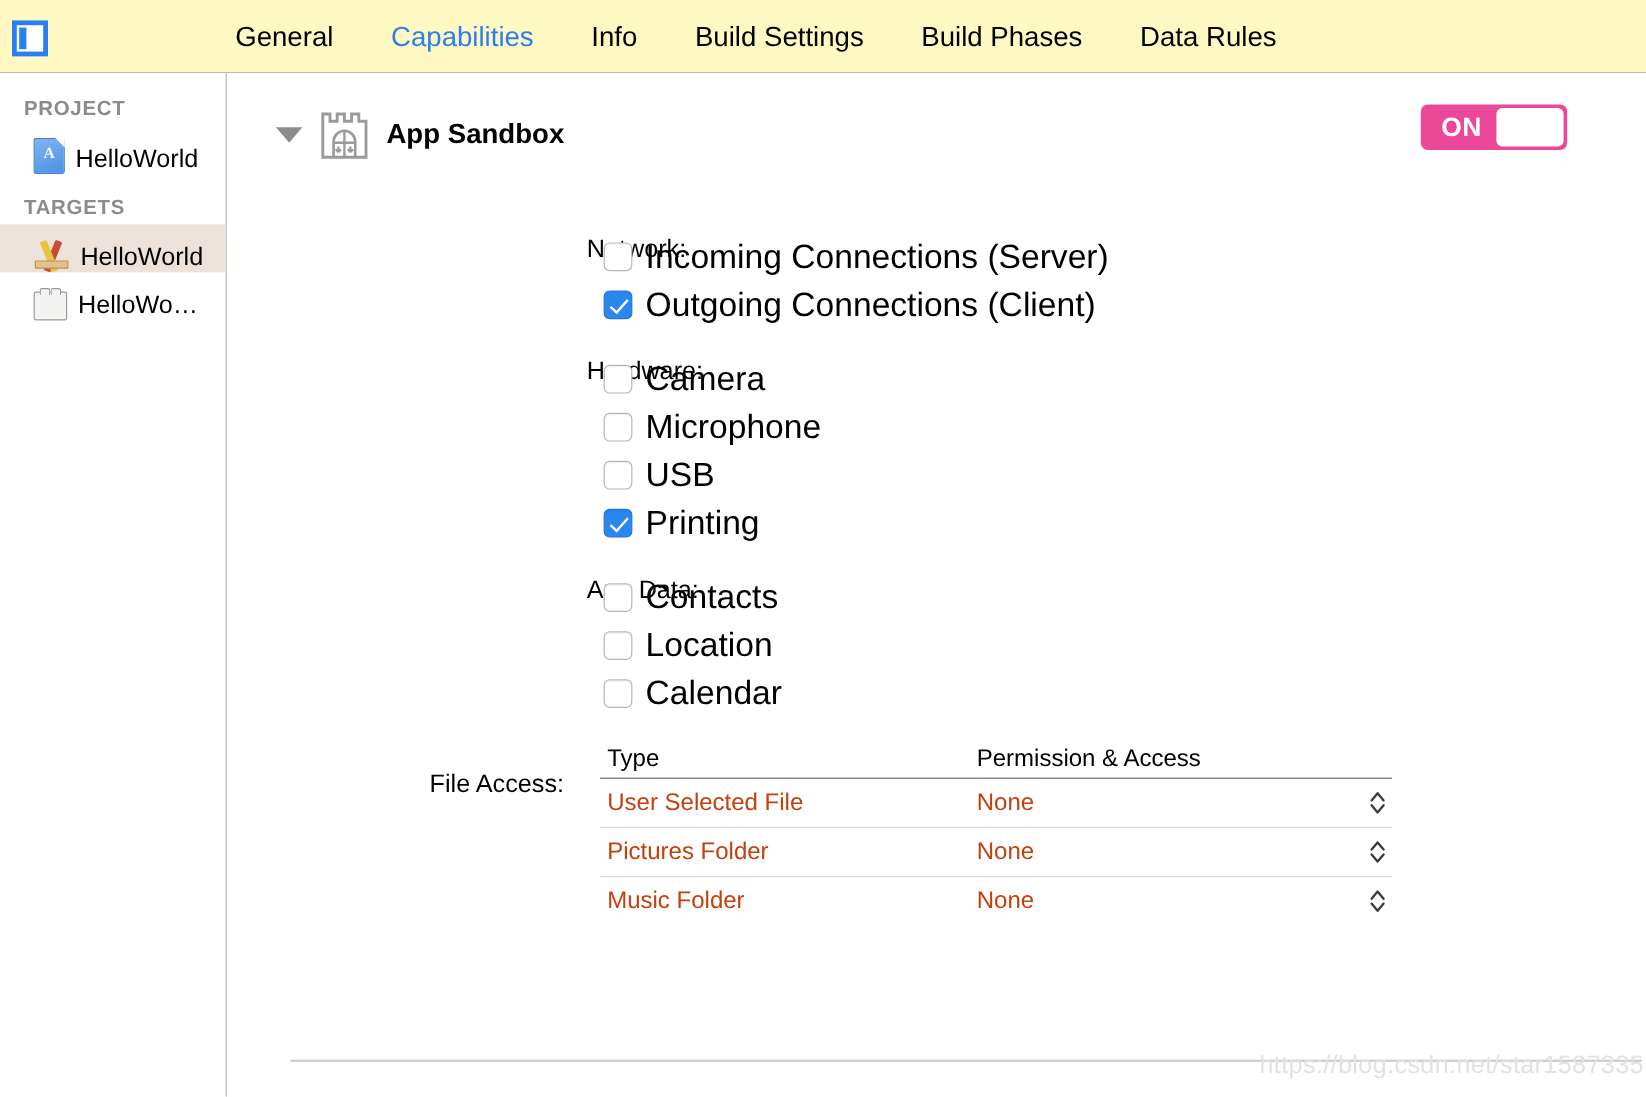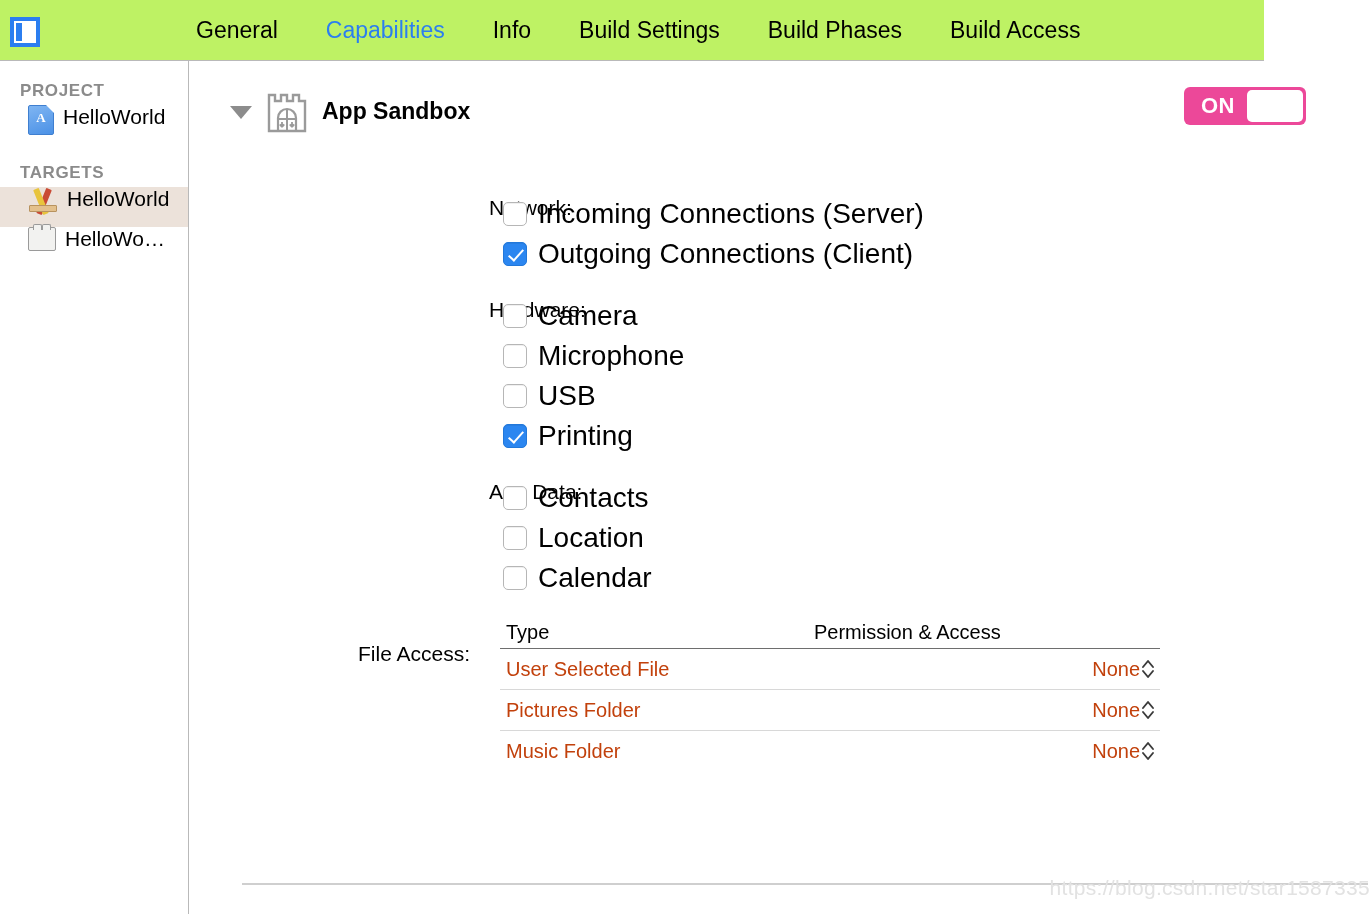--- a/index.html
+++ b/index.html
@@ -6,22 +6,22 @@
   html, body {
     width: 1372px; height: 914px;
     background: #ffffff;
     font-family: "Liberation Sans", sans-serif;
     overflow: hidden;
   }
   #app { position: relative; width: 1372px; height: 914px; background: #fff; }
 
   
   .tabbar {
-    position: absolute; left: 0; top: 0; width: 1264px; height: 61px;
-    background: #bef264;
+    position: absolute; left: 0; top: 0; width: 1372px; height: 61px;
+    background: #fef9c3;
     border-bottom: 1px solid #b9b9b9;
     display: flex; align-items: center;
   }
   .panel-toggle {
     position: absolute; left: 10px; top: 17px;
     width: 30px; height: 30px;
     border: 4px solid #2b7ef0;
     background: #fff;
     display: block;
   }
@@ -41,21 +41,21 @@
     position: absolute; left: 0; top: 61px; width: 189px; height: 853px;
     background: #ffffff;
     border-right: 1px solid #b9b9b9;
     padding-top: 14px;
   }
   .group-header {
     font-size: 17px; font-weight: bold; color: #8b8b8b;
     letter-spacing: 0.6px; padding: 6px 0 4px 20px;
   }
   .side-row {
-    display: flex; align-items: flex-start; height: 40px; padding-left: 28px;
+    display: flex; align-items: flex-end; height: 40px; padding-left: 28px;
   }
   .side-row.selected { background: #ece2da; }
   .side-row .label { font-size: 21px; color: #000; margin-left: 9px; white-space: nowrap; }
 
   
   .ic-project {
     position: relative; width: 26px; height: 30px;
     background: linear-gradient(160deg,#7fb5f2 0%, #4b91e6 100%);
     border: 1px solid #3f7fd0; border-radius: 2px;
   }
@@ -157,21 +157,21 @@
     font-size: 20px; font-weight: normal; color: #000; text-align: left;
     padding: 2px 0 4px 6px; border-bottom: 1.5px solid #6e6e6e;
   }
   .fa-table th.right { padding-left: 0; }
   .fa-table td {
     font-size: 20px; color: #c2410c; padding: 7px 0 7px 6px;
     border-bottom: 1px solid #d8d8d8; height: 38px;
   }
   .fa-table tr:last-child td { border-bottom: none; }
   .perm-cell { position: relative; padding-left: 0 !important; }
-  .perm-wrap { display: flex; align-items: center; justify-content: flex-end; }
+  .perm-wrap { display: flex; align-items: center; justify-content: space-between; }
   .stepper { width: 16px; height: 26px; margin-right: 4px; display: block; }
 
   .bottom-rule {
     position: absolute; left: 52px; top: 822px; width: 1126px; height: 2px;
     background: #cfcfcf;
   }
   .watermark {
     position: absolute; right: 2px; bottom: 14px;
     font-size: 21px; color: #e2e2e2; letter-spacing: 0.3px; white-space: nowrap;
   }
@@ -182,21 +182,21 @@
 <div id="app">
 
   <div class="tabbar">
     <div class="panel-toggle"></div>
     <div class="tabs" id="tab-list">
         <div class="tab">General</div>
         <div class="tab active">Capabilities</div>
         <div class="tab">Info</div>
         <div class="tab">Build Settings</div>
         <div class="tab">Build Phases</div>
-        <div class="tab">Build Access</div>
+        <div class="tab">Data Rules</div>
       </div>
   </div>
 
   <div class="sidebar">
     <div class="group-header">PROJECT</div>
 
     <div class="side-row">
       <span class="ic-project"></span>
       <span class="label">HelloWorld</span>
     </div>

